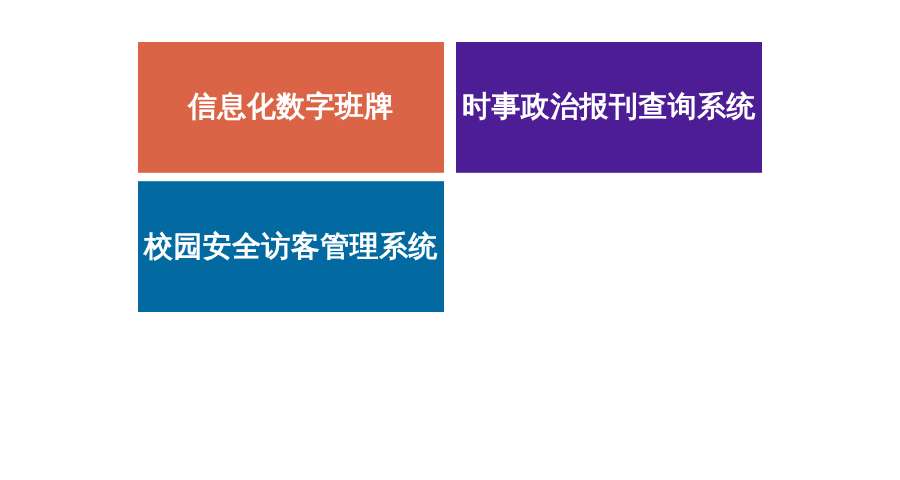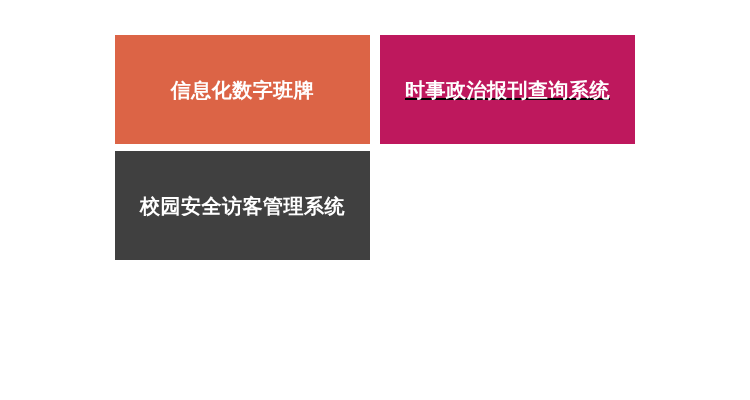--- a/index.html
+++ b/index.html
@@ -28,41 +28,41 @@
   .tile {
     display: flex;
     align-items: center;
     justify-content: center;
     box-sizing: border-box;
     padding: 4px 8px;
     cursor: pointer;
   }
   .tile-label {
     color: #ffffff;
-    font-size: 20px;
+    font-size: 24px;
     font-weight: 600;
     line-height: 1.2;
     letter-spacing: 0.5px;
     text-align: right;
     white-space: nowrap;
   }
 </style>
 </head>
 <body style="background-color: rgb(255, 255, 255);">
 
 <div id="tile-grid">
 
   <div class="tile" style="background-color: rgb(220, 100, 70);">
     <span class="tile-label">信息化数字班牌</span>
   </div>
 
 
-  <div class="tile" style="background-color: #be185d; text-decoration: underline;">
+  <div class="tile" style="background-color: #4c1d95;">
     <span class="tile-label">时事政治报刊查询系统</span>
   </div>
 
-  <div class="tile" style="background-color: #404040;">
+  <div class="tile" style="background-color: #0369a1;">
     <span class="tile-label">校园安全访客管理系统</span>
   </div>
 
 
 
 </div>
 
 </body></html>

